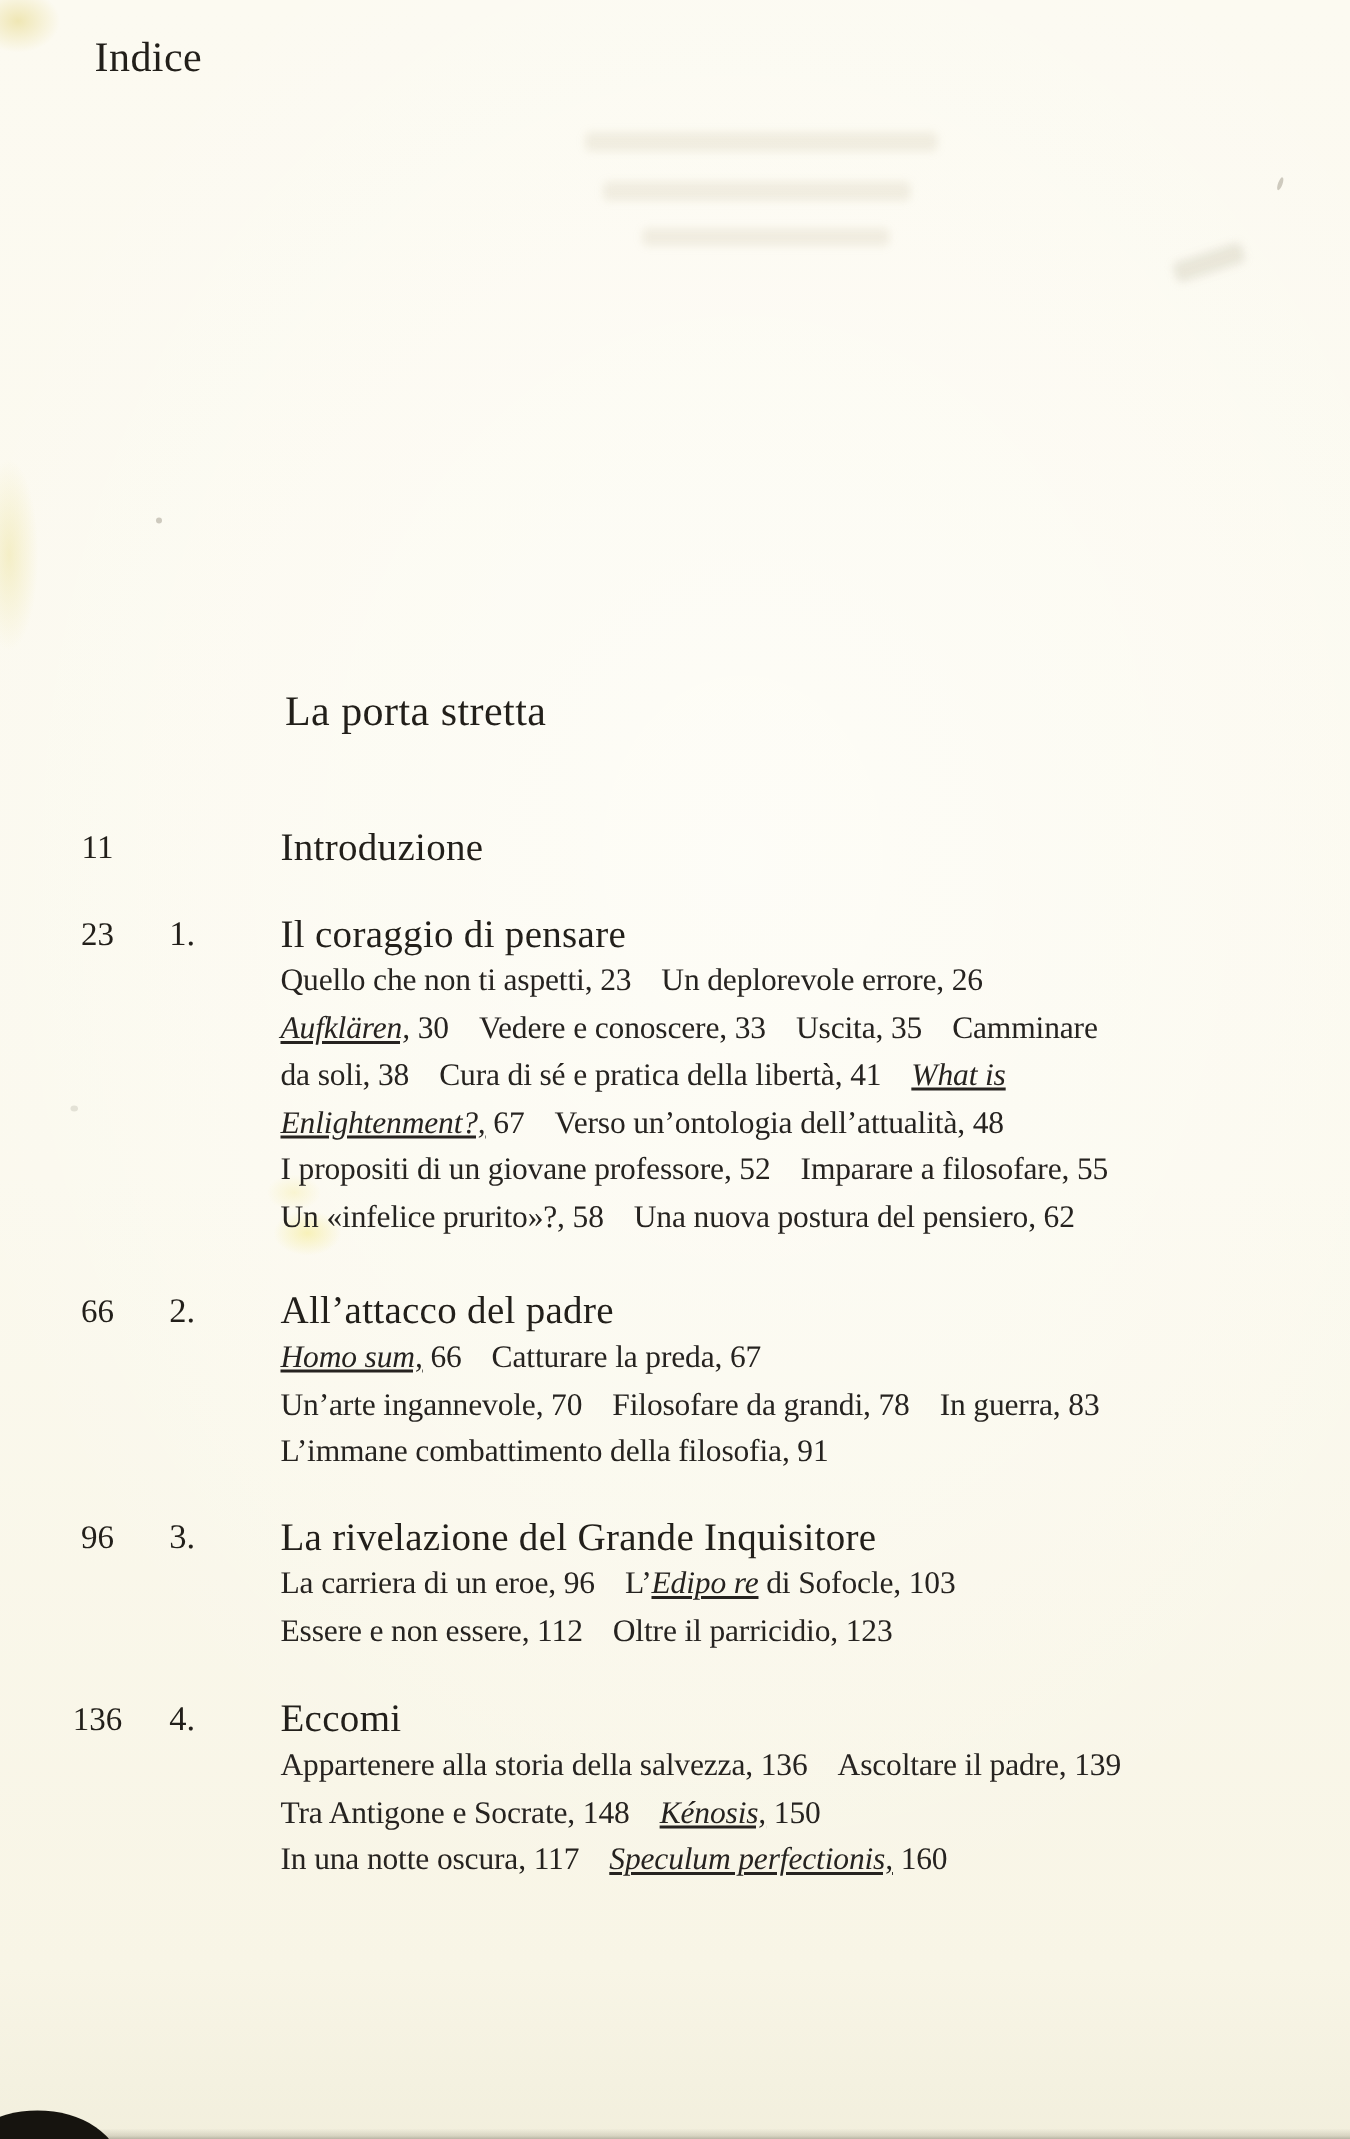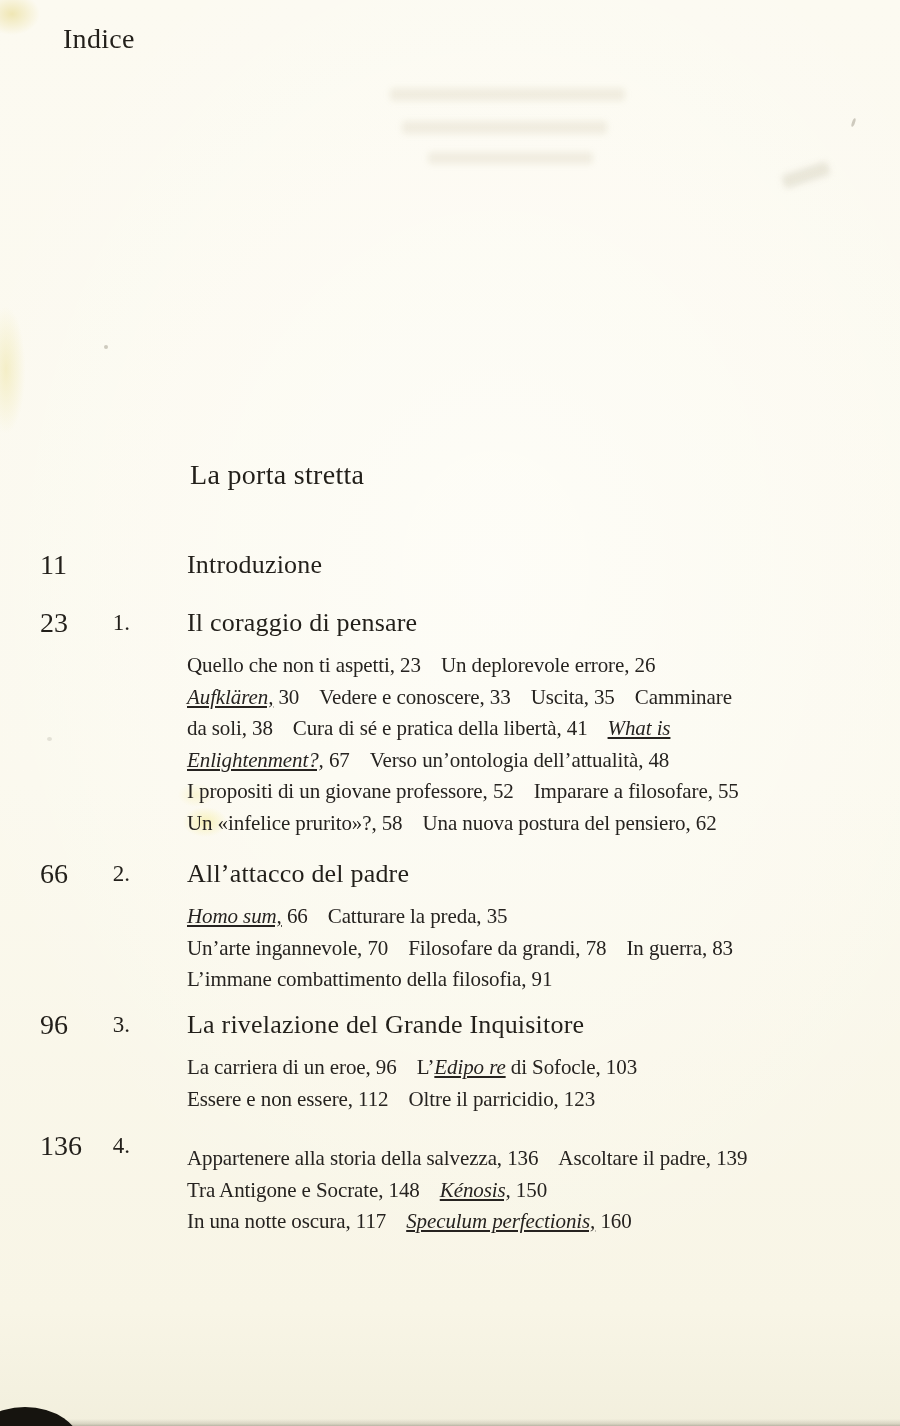--- a/index.html
+++ b/index.html
@@ -54,32 +54,32 @@
 
   .toc-entry { position: absolute; left: 0; width: 900px; }
   .e0 { top: 550px; }
   .e1 { top: 608px; }
   .e2 { top: 859px; }
   .e3 { top: 1010px; }
   .e4 { top: 1131px; }
 
   .pagenum {
     position: absolute; left: 40px; width: 50px;
-    text-align: left; font-size: 28px; line-height: 30px;
+    text-align: center; font-size: 22px; line-height: 30px;
   }
   .chnum {
     position: absolute; left: 86px; width: 44px;
     text-align: right; font-size: 23px; line-height: 30px;
   }
   .entry-body { position: absolute; left: 187px; width: 680px; }
   .entry-title {
     font-size: 26px; line-height: 30px; letter-spacing: 0.2px;
     white-space: nowrap;
   }
-  .subentries { margin-top: 12px; }
+  .subentries { margin-top: 0; }
   .subline {
     font-size: 21px; line-height: 31.5px; letter-spacing: -0.1px;
     white-space: nowrap; color: #262320;
   }
   .it { font-style: italic; text-decoration: underline; }
   .gap { display: inline-block; width: 20px; }
 </style>
 </head>
 <body>
 
@@ -118,41 +118,42 @@
             <div class="subline"><span class="rm">Un «infelice prurito»?, 58</span><span class="gap"></span><span class="rm">Una nuova postura del pensiero, 62</span></div>
           </div>
         </div>
       </div>
       <div class="toc-entry e2">
         <div class="pagenum">66</div>
         <div class="chnum">2.</div>
         <div class="entry-body">
           <div class="entry-title">All’attacco del padre</div>
           <div class="subentries">
-            <div class="subline"><span class="it">Homo sum,</span><span class="rm"> 66</span><span class="gap"></span><span class="rm">Catturare la preda, 35</span></div>
+            <div class="subline"><span class="it">Homo sum,</span><span class="rm"> 66</span><span class="gap"></span><span class="rm">Catturare la preda, 67</span></div>
             <div class="subline"><span class="rm">Un’arte ingannevole, 70</span><span class="gap"></span><span class="rm">Filosofare da grandi, 78</span><span class="gap"></span><span class="rm">In guerra, 83</span></div>
             <div class="subline"><span class="rm">L’immane combattimento della filosofia, 91</span></div>
           </div>
         </div>
       </div>
       <div class="toc-entry e3">
         <div class="pagenum">96</div>
         <div class="chnum">3.</div>
         <div class="entry-body">
           <div class="entry-title">La rivelazione del Grande Inquisitore</div>
           <div class="subentries">
             <div class="subline"><span class="rm">La carriera di un eroe, 96</span><span class="gap"></span><span class="rm">L’</span><span class="it">Edipo re</span><span class="rm"> di Sofocle, 103</span></div>
             <div class="subline"><span class="rm">Essere e non essere, 112</span><span class="gap"></span><span class="rm">Oltre il parricidio, 123</span></div>
           </div>
         </div>
       </div>
       <div class="toc-entry e4">
         <div class="pagenum">136</div>
         <div class="chnum">4.</div>
         <div class="entry-body">
+          <div class="entry-title">Eccomi</div>
           <div class="subentries">
             <div class="subline"><span class="rm">Appartenere alla storia della salvezza, 136</span><span class="gap"></span><span class="rm">Ascoltare il padre, 139</span></div>
             <div class="subline"><span class="rm">Tra Antigone e Socrate, 148</span><span class="gap"></span><span class="it">Kénosis,</span><span class="rm"> 150</span></div>
             <div class="subline"><span class="rm">In una notte oscura, 117</span><span class="gap"></span><span class="it">Speculum perfectionis,</span><span class="rm"> 160</span></div>
           </div>
         </div>
       </div>
     </div>
 
   <div class="bottom-edge"></div>

